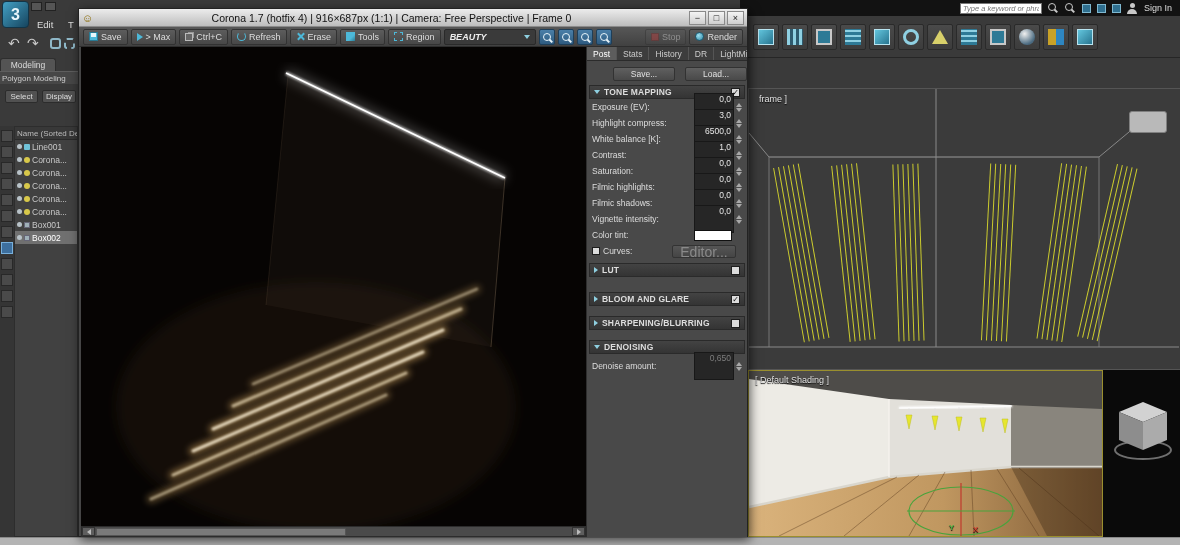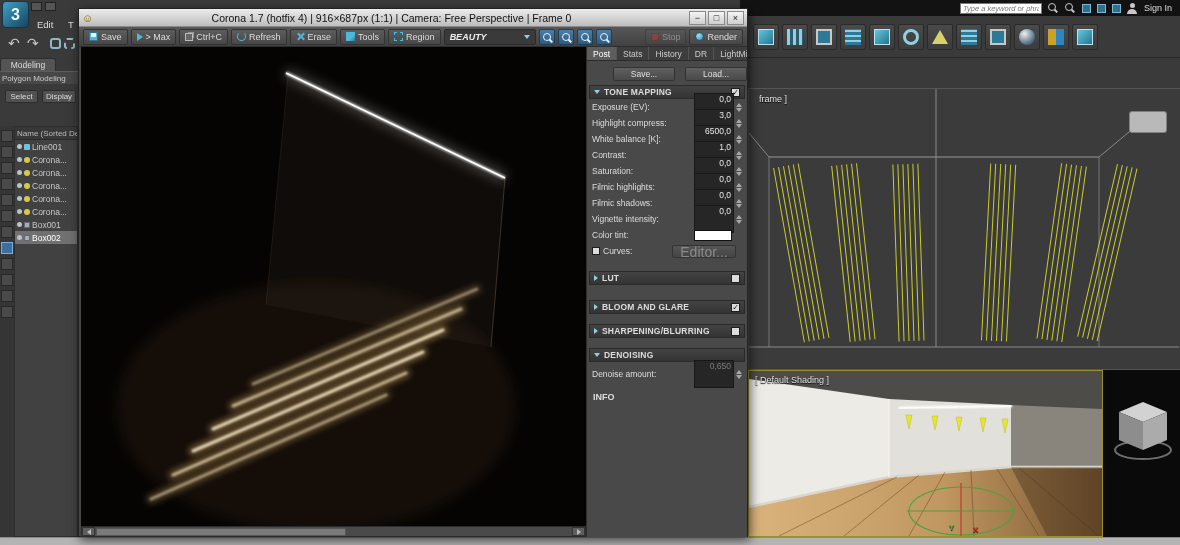--- a/index.html
+++ b/index.html
@@ -575,21 +575,21 @@
       <div class="f-row">
         <span class="f-label">Color tint:</span>
         <span class="swatch"></span>
       </div>
       <div class="f-row">
         <span class="cb-sm"></span>
         <span class="f-label" style="flex:none">Curves:</span>
         <span class="ed-btn">Editor...</span>
       </div>
 
-      <div class="c-sec" style="margin-top:12px">
+      <div class="c-sec" style="margin-top:4px">
         <span class="arr-r"></span>
         <span class="t">LUT</span>
         <span class="cb"></span>
       </div>
 
       <div class="c-sec" style="margin-top:15px">
         <span class="arr-r"></span>
         <span class="t">BLOOM AND GLARE</span>
         <span class="cb">✓</span>
       </div>
@@ -607,17 +607,16 @@
 
       <div class="f-row" style="margin-top:4px">
         <span class="f-label">Denoise amount:</span>
         <span class="f-val disabled">0,650</span>
         <span class="f-arrows">
             <i class="sp-up"></i>
             <i class="sp-dn"></i>
           </span>
       </div>
 
-      <div class="info-label">INFO</div>
     </div>
   </div>
 
 </div>
 
 </body></html>

